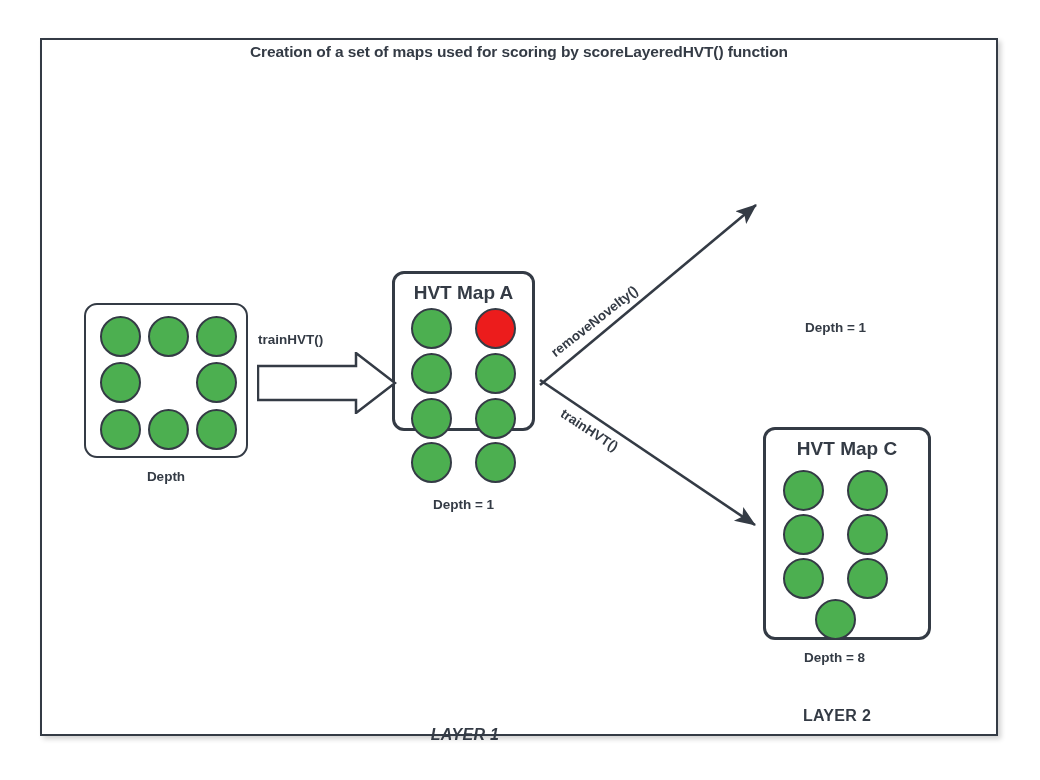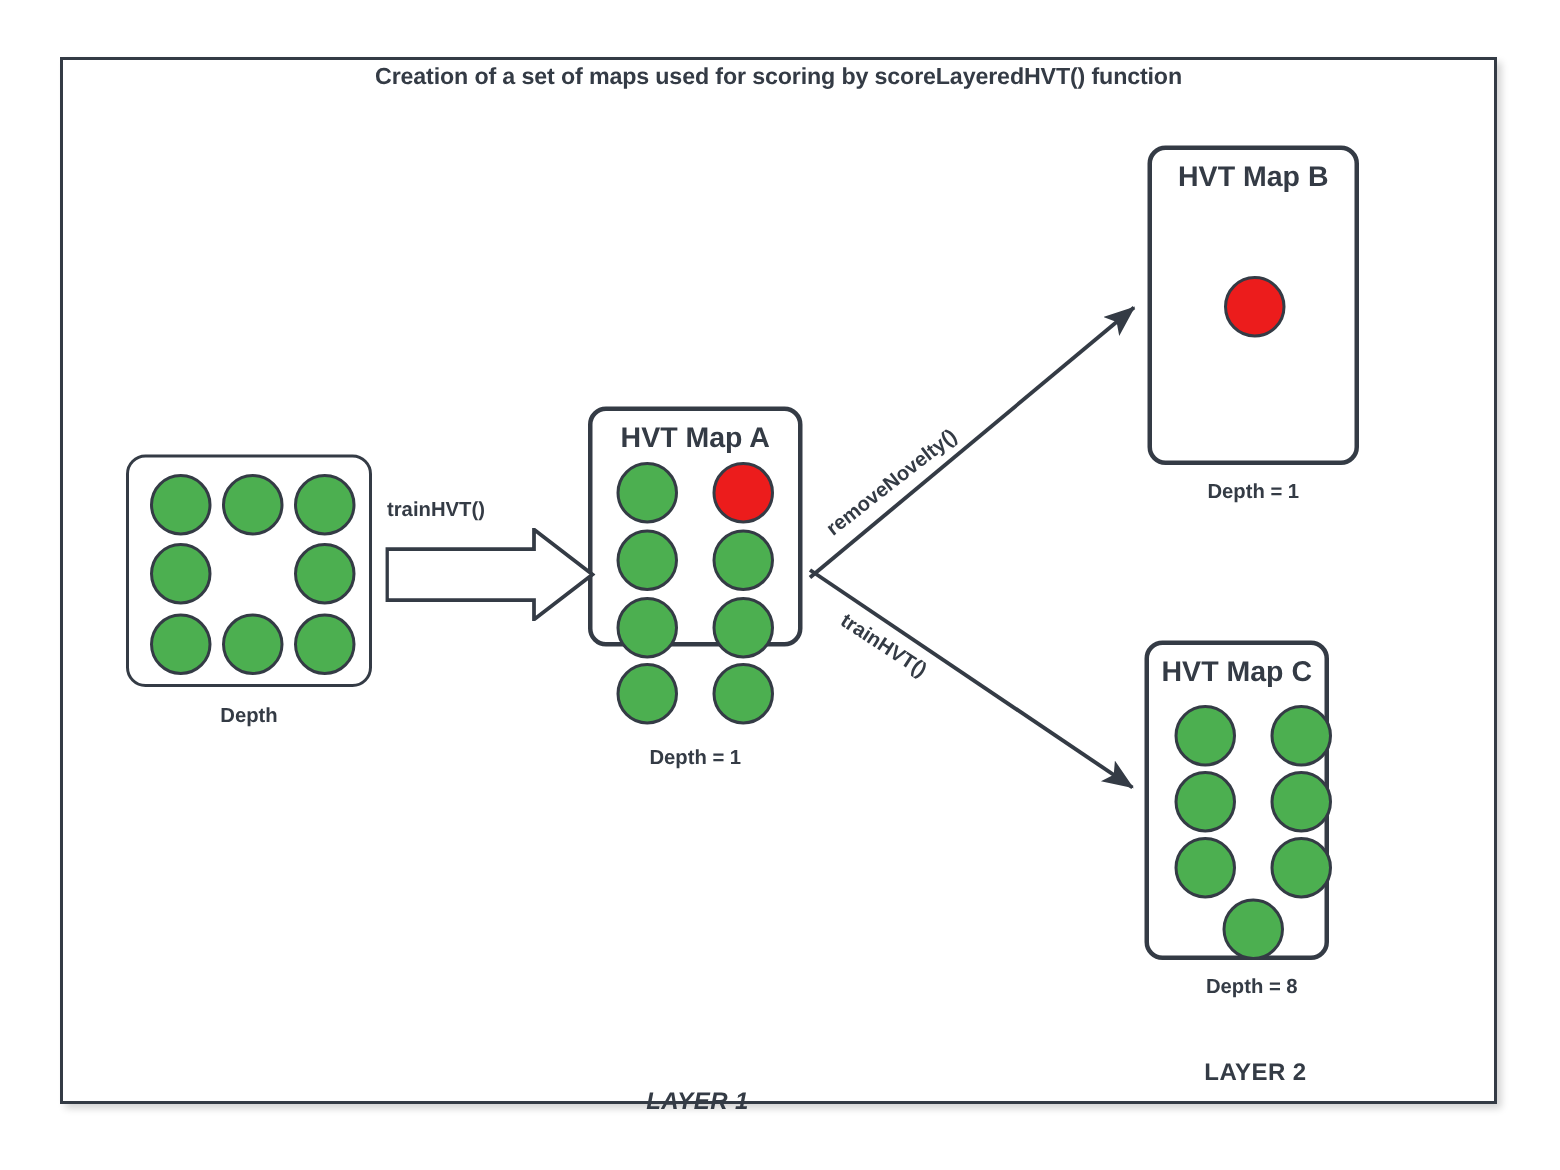--- a/index.html
+++ b/index.html
@@ -125,21 +125,21 @@
   #map-b-title { top: 8px; }
   #map-b-caption {
     left: 765px;
     top: 320px;
     width: 141px;
   }
   
   #map-c-box {
     left: 763px;
     top: 427px;
-    width: 123px;
+    width: 168px;
     height: 213px;
   }
   #map-c-box .dot { width: 41px; height: 41px; }
   #map-c-title { top: 8px; }
   #map-c-caption {
     left: 763px;
     top: 650px;
     width: 143px;
   }
   
@@ -225,24 +225,20 @@
       <div class="dot red" style="left: 80px; top: 34px;"></div>
       <div class="dot green" style="left: 16px; top: 79px;"></div>
       <div class="dot green" style="left: 80px; top: 79px;"></div>
       <div class="dot green" style="left: 16px; top: 124px;"></div>
       <div class="dot green" style="left: 80px; top: 124px;"></div>
       <div class="dot green" style="left: 16px; top: 168px;"></div>
       <div class="dot green" style="left: 80px; top: 168px;"></div>
     </div>
   <div class="caption" id="map-a-caption">Depth = 1</div>
 
-  <div class="node-box" id="map-b-box">
-    <div class="box-title" id="map-b-title">HVT Map B</div>
-  <div class="dot red" style="left: 48px; top: 84px;"></div>
-    </div>
   <div class="caption" id="map-b-caption">Depth = 1</div>
 
   <div class="node-box" id="map-c-box">
     <div class="box-title" id="map-c-title">HVT Map C</div>
   <div class="dot green" style="left: 17px; top: 40px;"></div>
       <div class="dot green" style="left: 81px; top: 40px;"></div>
       <div class="dot green" style="left: 17px; top: 84px;"></div>
       <div class="dot green" style="left: 81px; top: 84px;"></div>
       <div class="dot green" style="left: 17px; top: 128px;"></div>
       <div class="dot green" style="left: 81px; top: 128px;"></div>

